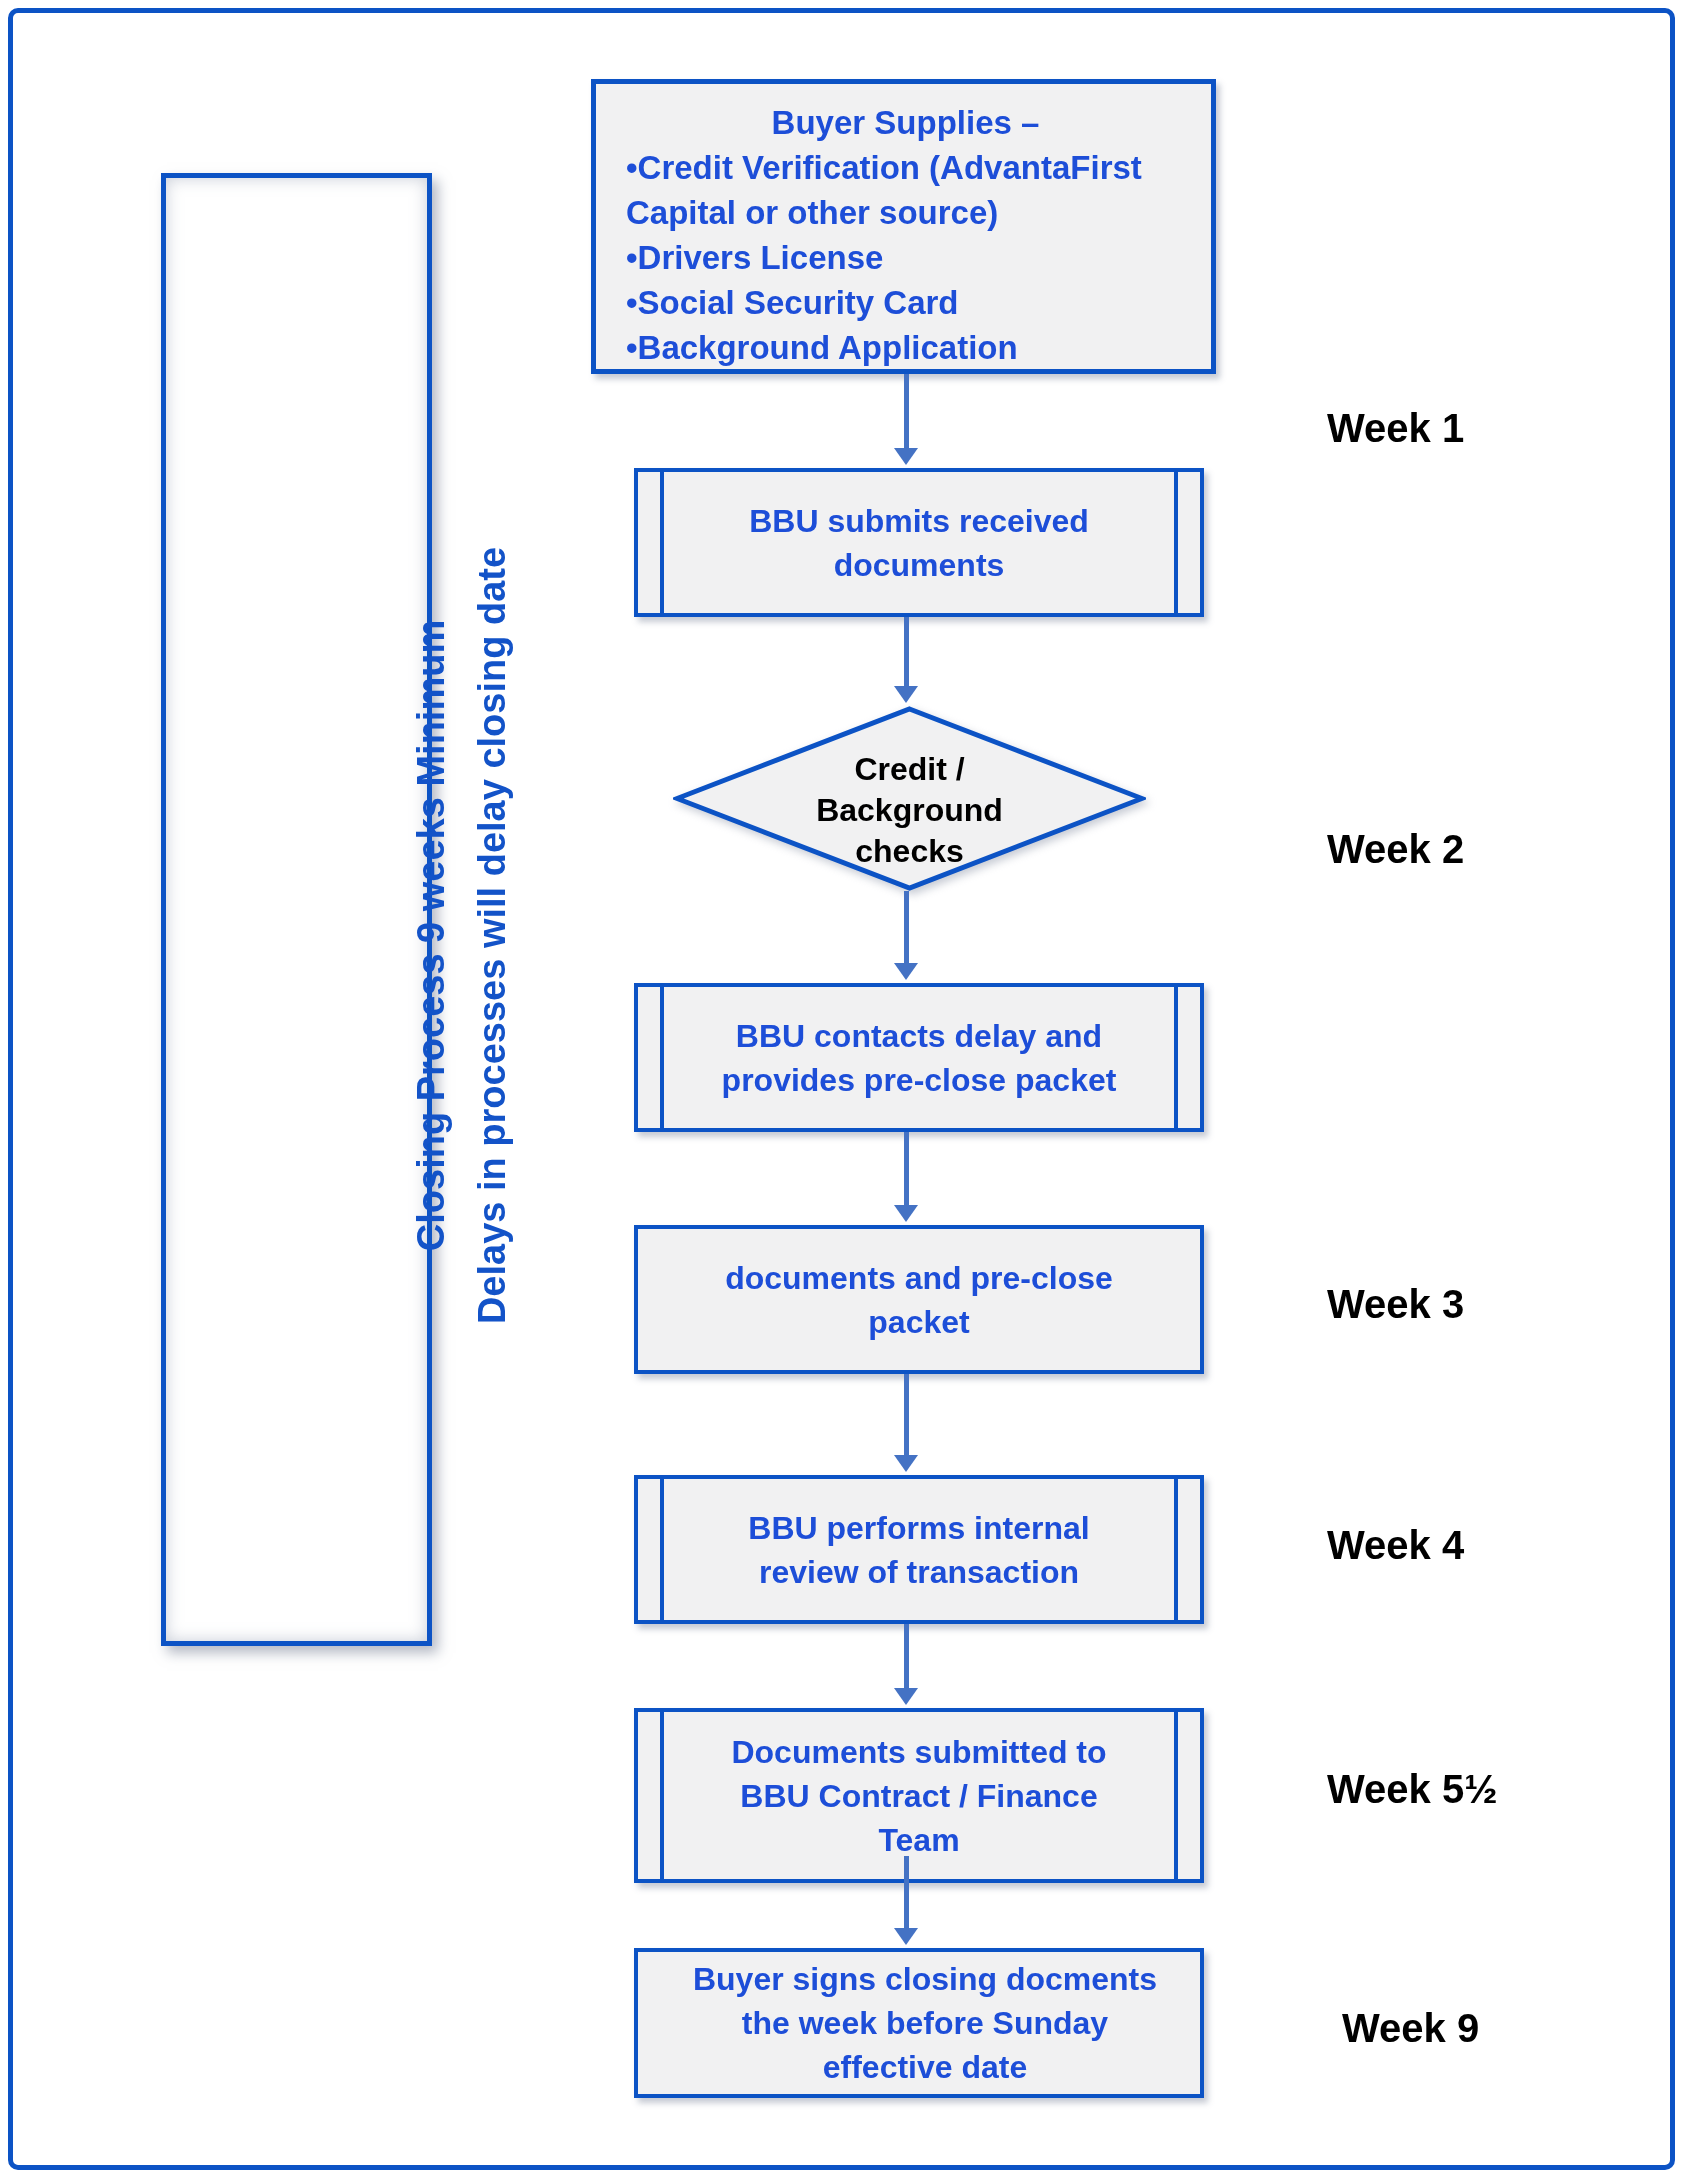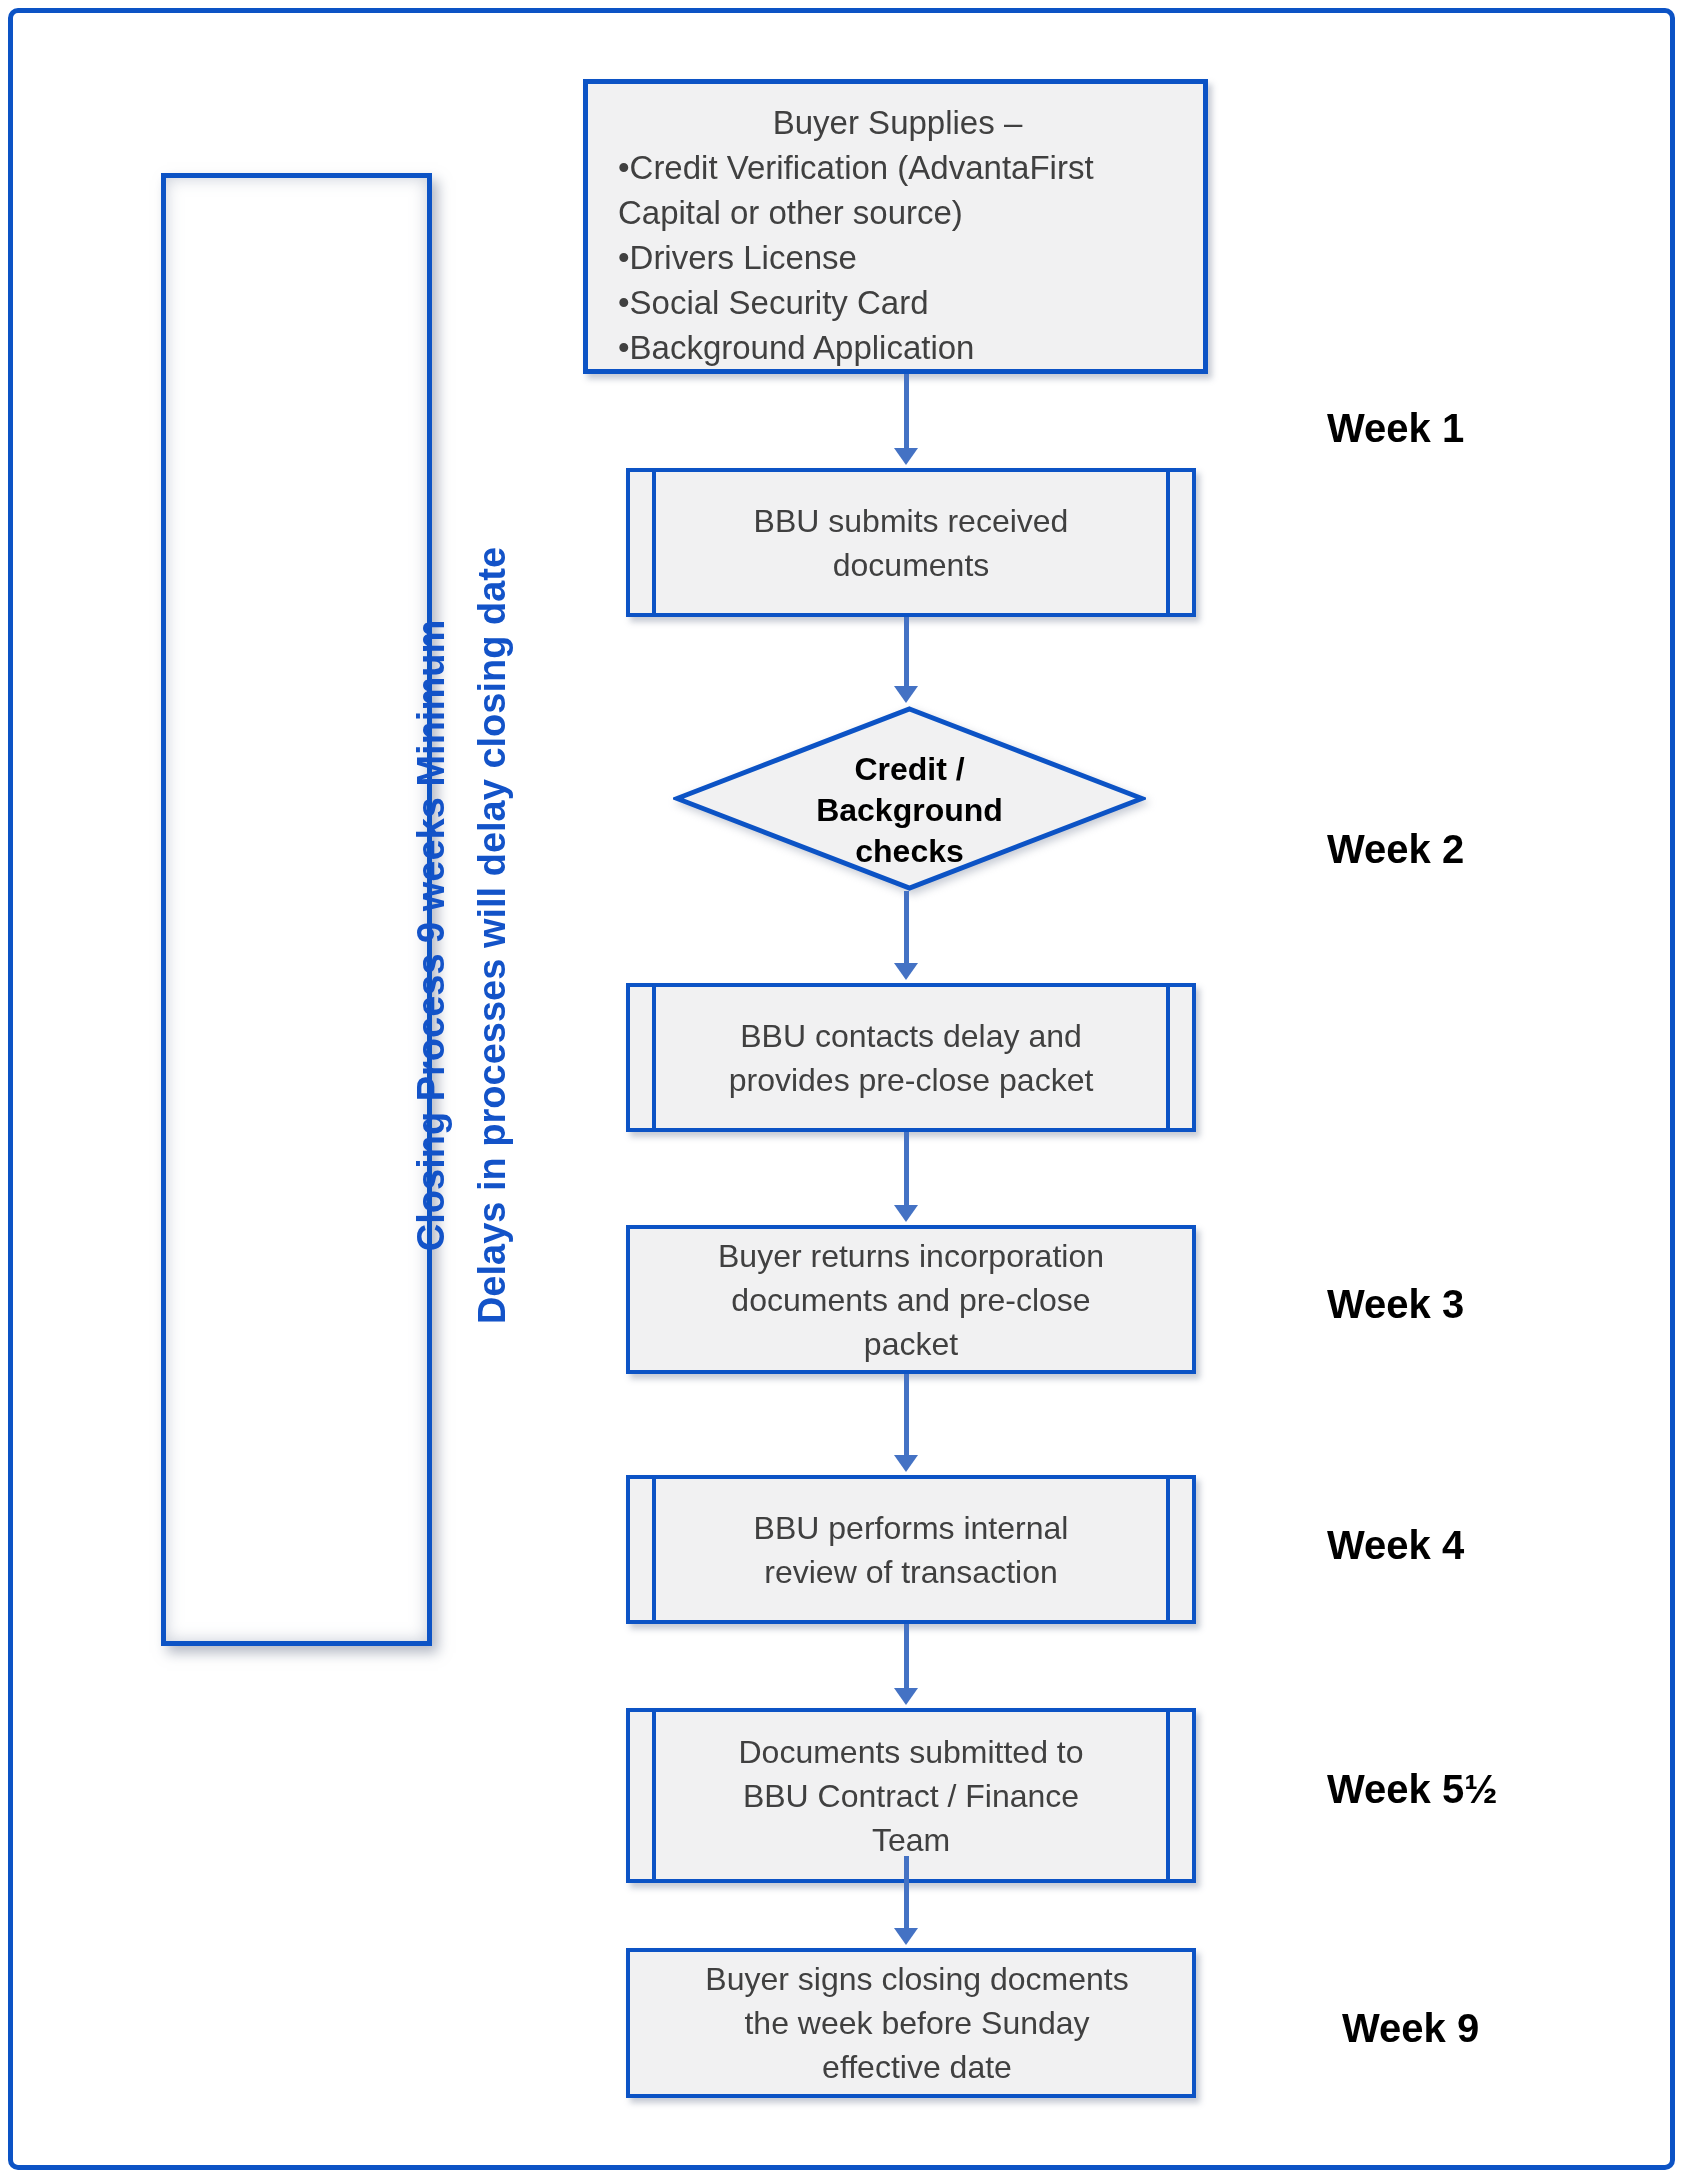--- a/index.html
+++ b/index.html
@@ -22,22 +22,23 @@
     position:absolute;left:-347px;top:696px;width:1287px;height:123px;
     transform:rotate(-90deg);
     color:#1353c8;font-weight:bold;font-size:38px;line-height:61px;text-align:center;
     white-space:nowrap;
   }
   
   .node{
     position:absolute;background:#f1f1f2;border:4px solid #0c53c5;
     box-shadow:4px 5px 6px rgba(130,140,160,.45);
     display:flex;flex-direction:column;justify-content:center;align-items:center;
-    color:#404040;font-weight:normal;font-size:32px;line-height:44px;text-align:center;
+    color:#1d4ed8;font-weight:bold;font-size:32px;line-height:44px;text-align:center;
     box-sizing:border-box;
+    margin-left:8px;
   }
   .node .bar{position:absolute;top:0;bottom:0;width:4px;background:#0c53c5;}
   .node .bar.l{left:22px;} .node .bar.r{right:22px;}
   .supplies{
     justify-content:flex-start;align-items:stretch;text-align:left;
     padding:16px 26px 0 30px;font-size:33px;line-height:45px;border-width:5px;
   }
   .supplies .ttl{text-align:center;}
   
   .arrow{position:absolute;left:904px;width:5px;background:#4472c4;}
@@ -117,21 +118,20 @@
     <div class="bar r"></div>
     <div>BBU contacts delay and</div>
     <div>provides pre-close packet</div>
   </div>
 
   <div class="arrow" style="top:1132px;height:76px;">
     <div class="head"></div>
   </div>
 
   <div class="node" style="left:626px;top:1225px;width:570px;height:149px;">
-    <div>Buyer returns incorporation</div>
     <div>documents and pre-close</div>
     <div>packet</div>
   </div>
 
   <div class="arrow" style="top:1374px;height:84px;">
     <div class="head"></div>
   </div>
 
   <div class="node" style="left:626px;top:1475px;width:570px;height:149px;">
     <div class="bar l"></div>

